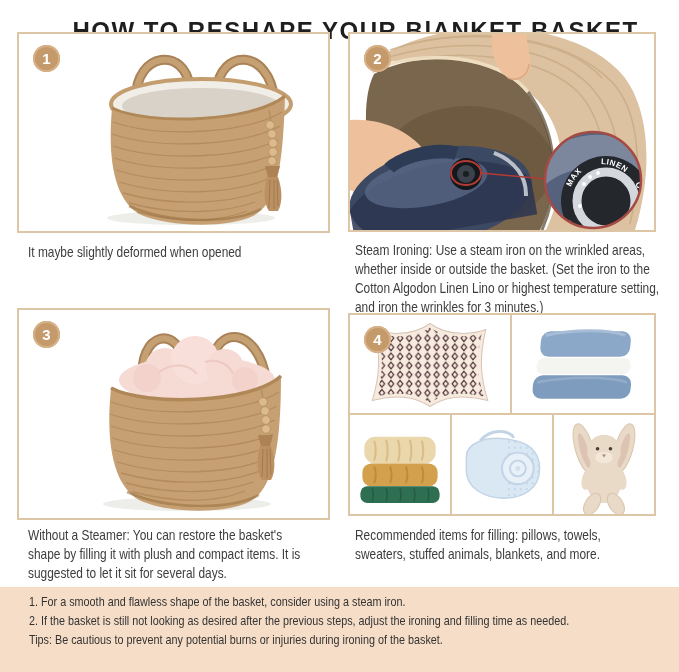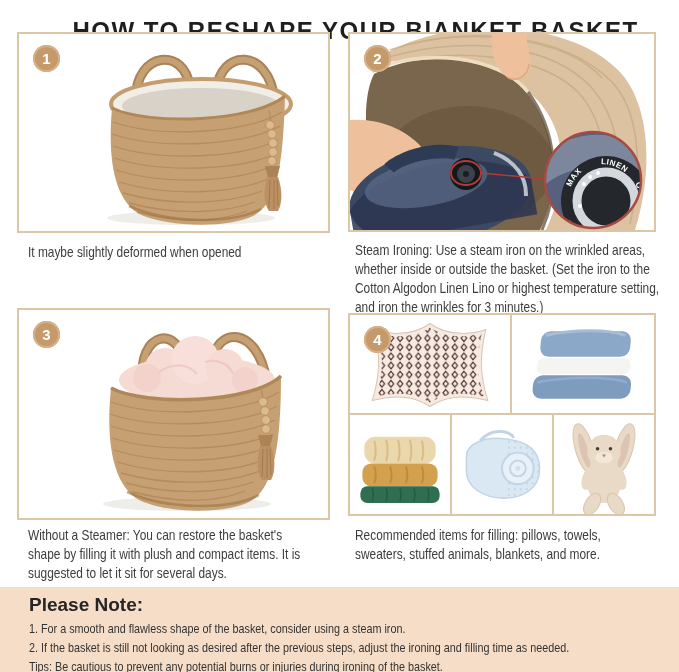--- a/index.html
+++ b/index.html
@@ -323,17 +323,16 @@
           <ellipse cx="38" cy="90" rx="7" ry="12" fill="#e9d9c7" stroke="#d9c4ac" stroke-width="1" transform="rotate(32 38 90)"></ellipse>
           <ellipse cx="62" cy="90" rx="7" ry="12" fill="#e9d9c7" stroke="#d9c4ac" stroke-width="1" transform="rotate(-32 62 90)"></ellipse>
         </svg>
       </div>
     </div>
   </div>
 </section>
 <p class="caption cap4">Recommended items for filling: pillows, towels, sweaters, stuffed animals, blankets, and more.</p>
 
 <section class="note">
-  <h2>Please Note:</h2>
   <p>1. For a smooth and flawless shape of the basket, consider using a steam iron.</p>
   <p>2. If the basket is still not looking as desired after the previous steps, adjust the ironing and filling time as needed.</p>
   <p>Tips: Be cautious to prevent any potential burns or injuries during ironing of the basket.</p>
 </section>
 
 </body></html>

